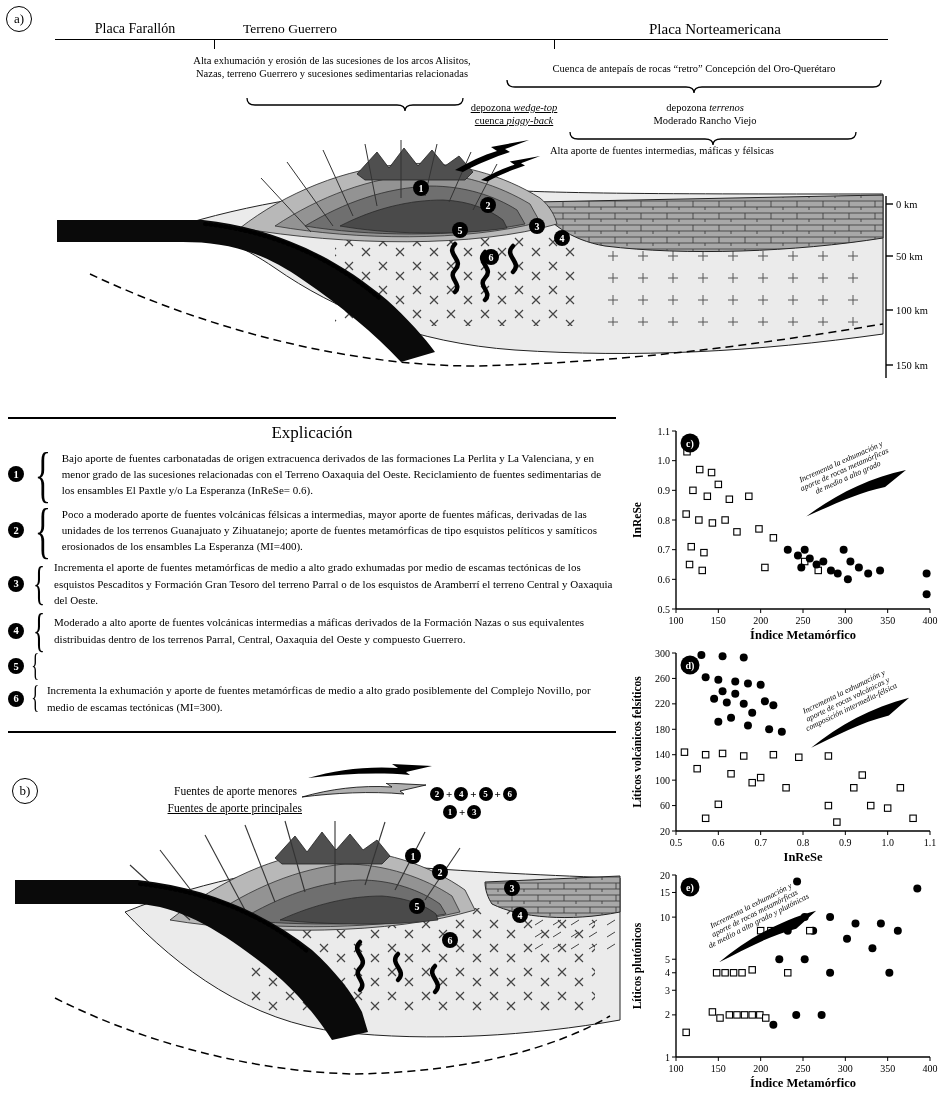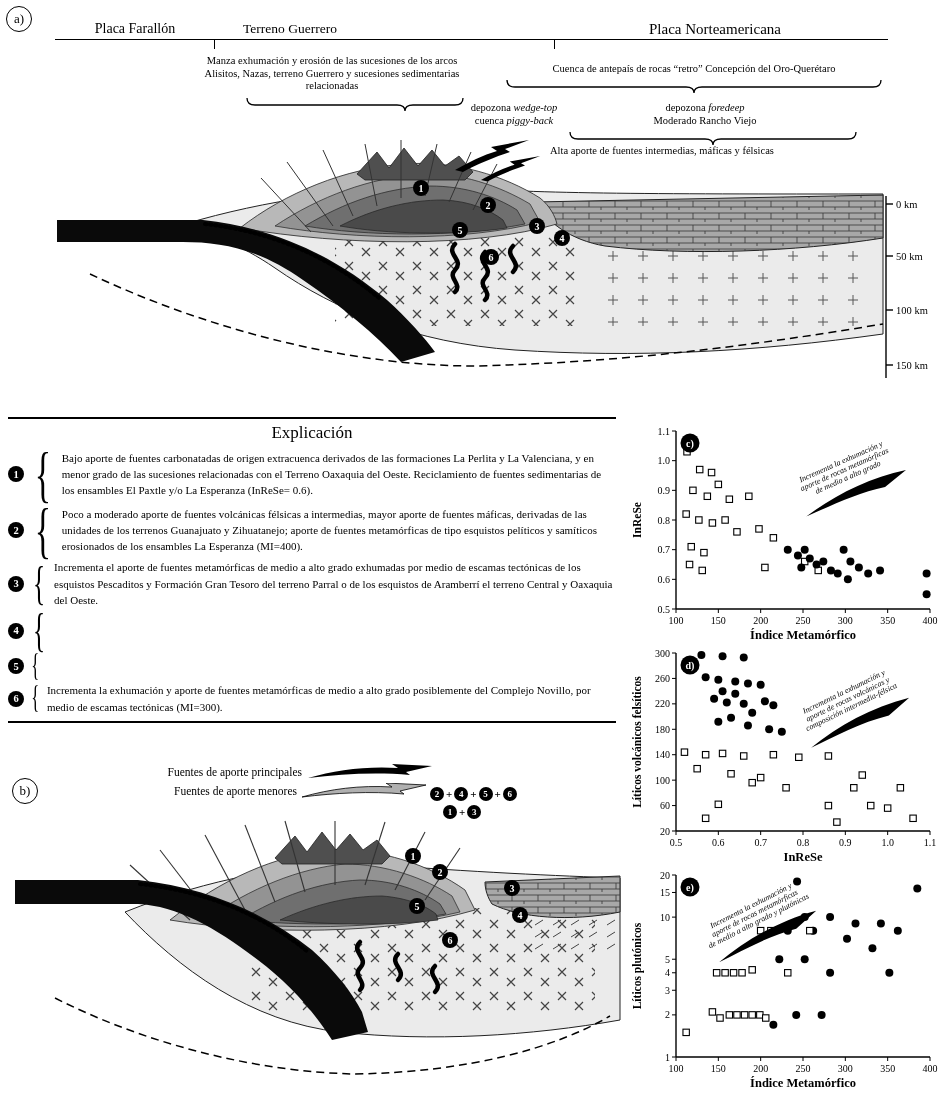--- a/index.html
+++ b/index.html
@@ -9,21 +9,21 @@
   .ctr{text-align:center;}
   .circ-label{width:24px;height:24px;border:1.6px solid #000;border-radius:50%;
       display:flex;align-items:center;justify-content:center;font-size:13px;}
   .small{font-size:10.5px;line-height:12.5px;}
   .rule{border-top:1.6px solid #000;height:0;}
   .vtick{width:0;height:10px;border-left:1.6px solid #000;}
   svg{display:block;}
   svg text{font-family:"Liberation Serif",serif;}
   
   #exp{left:8px;top:417px;width:608px;border-top:2px solid #000;border-bottom:2px solid #000;
-       padding:2px 0 6px 0;}
+       padding:2px 0 16px 0;}
   #exp h2{font-size:17px;font-weight:normal;text-align:center;margin:2px 0 5px 0;}
   .exp-row{display:flex;gap:4px;margin-bottom:3px;align-items:center;}
   .num{flex:0 0 16px;width:16px;height:16px;border-radius:50%;background:#000;color:#fff;
        font-size:10.5px;font-weight:bold;display:flex;align-items:center;justify-content:center;}
   .brace{flex:0 0 14px;text-align:center;line-height:0.85;transform:scaleX(0.55);font-weight:400;}
   .b4{font-size:62px;} .b3{font-size:46px;} .b2{font-size:31px;}
   .exp-txt{font-size:11px;line-height:16.2px;}
   
   .leg-txt{font-size:11.5px;text-align:right;}
   .grp{display:flex;align-items:center;gap:1px;}
@@ -41,36 +41,36 @@
     <span>a)</span>
   </div>
 
   <div class="abs ctr" style="left:55px;top:21px;width:160px;font-size:14px;">Placa Farallón</div>
   <div class="abs ctr" style="left:205px;top:21px;width:170px;font-size:13.5px;">Terreno Guerrero</div>
   <div class="abs ctr" style="left:600px;top:21px;width:230px;font-size:15px;">Placa Norteamericana</div>
   <div class="abs rule" style="left:55px;top:39px;width:833px;"></div>
   <div class="abs vtick" style="left:214px;top:39px;"></div>
   <div class="abs vtick" style="left:554px;top:39px;"></div>
 
-  <div class="abs ctr small" style="left:192px;top:55px;width:280px;">Manza exhumación y erosión de las sucesiones de los arcos Alisitos, Nazas, terreno Guerrero y sucesiones sedimentarias relacionadas</div>
+  <div class="abs ctr small" style="left:192px;top:55px;width:280px;">Alta exhumación y erosión de las sucesiones de los arcos Alisitos, Nazas, terreno Guerrero y sucesiones sedimentarias relacionadas</div>
   <svg class="abs" style="left:245px;top:96px;" width="220" height="17">
     <path d="M2,2 Q2,9 10,9 L152,9 Q160,9 160,15 Q160,9 168,9 L210,9 Q218,9 218,2" fill="none" stroke="#000" stroke-width="1.3"></path>
   </svg>
 
   <div class="abs ctr small" style="left:500px;top:63px;width:388px;">Cuenca de antepaís de rocas “retro” Concepción del Oro-Querétaro</div>
   <svg class="abs" style="left:505px;top:78px;" width="378" height="17">
     <path d="M2,2 Q2,9 10,9 L181,9 Q189,9 189,15 Q189,9 197,9 L368,9 Q376,9 376,2" fill="none" stroke="#000" stroke-width="1.3"></path>
   </svg>
 
-  <div class="abs ctr small" style="left:452px;top:102px;width:124px;">
+  <div class="abs ctr small" style="left:452px;top:102px;width:124px;text-decoration:underline;">
     <div><span>depozona </span><i>wedge-top</i></div>
     <div><span>cuenca </span><i>piggy-back</i></div>
   </div>
   <div class="abs ctr small" style="left:625px;top:102px;width:160px;">
-    <div><span>depozona </span><i>foredeep</i></div>
+    <div><span>depozona </span><i>terrenos</i></div>
     <div>Moderado Rancho Viejo</div>
   </div>
   <svg class="abs" style="left:568px;top:130px;" width="290" height="17">
     <path d="M2,2 Q2,9 10,9 L137,9 Q145,9 145,15 Q145,9 153,9 L280,9 Q288,9 288,2" fill="none" stroke="#000" stroke-width="1.3"></path>
   </svg>
 
   <div class="abs ctr small" style="left:512px;top:145px;width:300px;">Alta aporte de fuentes intermedias, máficas y félsicas</div>
 
   <svg id="xsec-a" class="abs" style="left:35px;top:138px;" width="905" height="275">
     <defs>
@@ -176,36 +176,37 @@
       <div class="exp-txt">Poco a moderado aporte de fuentes volcánicas félsicas a intermedias, mayor aporte de fuentes máficas, derivadas de las unidades de los terrenos Guanajuato y Zihuatanejo; aporte de fuentes metamórficas de tipo esquistos pelíticos y samíticos erosionados de los ensambles La Esperanza (MI=400).</div>
     </div>
     <div class="exp-row">
       <div class="num">3</div>
       <div class="brace b3">{</div>
       <div class="exp-txt">Incrementa el aporte de fuentes metamórficas de medio a alto grado exhumadas por medio de escamas tectónicas de los esquistos Pescaditos y Formación Gran Tesoro del terreno Parral o de los esquistos de Aramberrí el terreno Central y Oaxaquia del Oeste.</div>
     </div>
     <div class="exp-row">
       <div class="num">4</div>
       <div class="brace b3">{</div>
+      <div class="exp-txt">Moderado a alto aporte de fuentes volcánicas intermedias a máficas derivados de la Formación Nazas o sus equivalentes distribuidas dentro de los terrenos Parral, Central, Oaxaquia del Oeste y compuesto Guerrero.</div>
     </div>
     <div class="exp-row">
       <div class="num">5</div>
       <div class="brace b2">{</div>
     </div>
     <div class="exp-row" style="margin-bottom:0;">
       <div class="num">6</div>
       <div class="brace b2">{</div>
       <div class="exp-txt">Incrementa la exhumación y aporte de fuentes metamórficas de medio a alto grado posiblemente del Complejo Novillo, por medio de escamas tectónicas (MI=300).</div>
     </div>
   </div>
 
   <div class="abs circ-label" style="left:12px;top:778px;">
     <span>b)</span>
   </div>
-  <div class="abs leg-txt" style="left:150px;top:766px;width:152px;">Fuentes de aporte principales</div>
+  <div class="abs leg-txt" style="left:150px;top:802px;width:152px;text-decoration:underline;">Fuentes de aporte principales</div>
   <svg class="abs" style="left:306px;top:764px;" width="130" height="20">
     <path d="M2,14 C30,6 60,2 92,4 L86,0 L126,2 L100,8 L104,11 C70,8 35,10 2,14 Z" fill="#000"></path>
   </svg>
   <div class="abs leg-txt" style="left:150px;top:785px;width:147px;">Fuentes de aporte menores</div>
   <svg class="abs" style="left:300px;top:783px;" width="130" height="20">
     <path d="M2,14 C30,6 60,2 92,4 L86,0 L126,2 L100,8 L104,11 C70,8 35,10 2,14 Z" fill="#b0b0b0" stroke="#000" stroke-width="0.8"></path>
   </svg>
 
   <div class="abs grp" style="left:430px;top:787px;">
     <div class="gnum">2</div>

